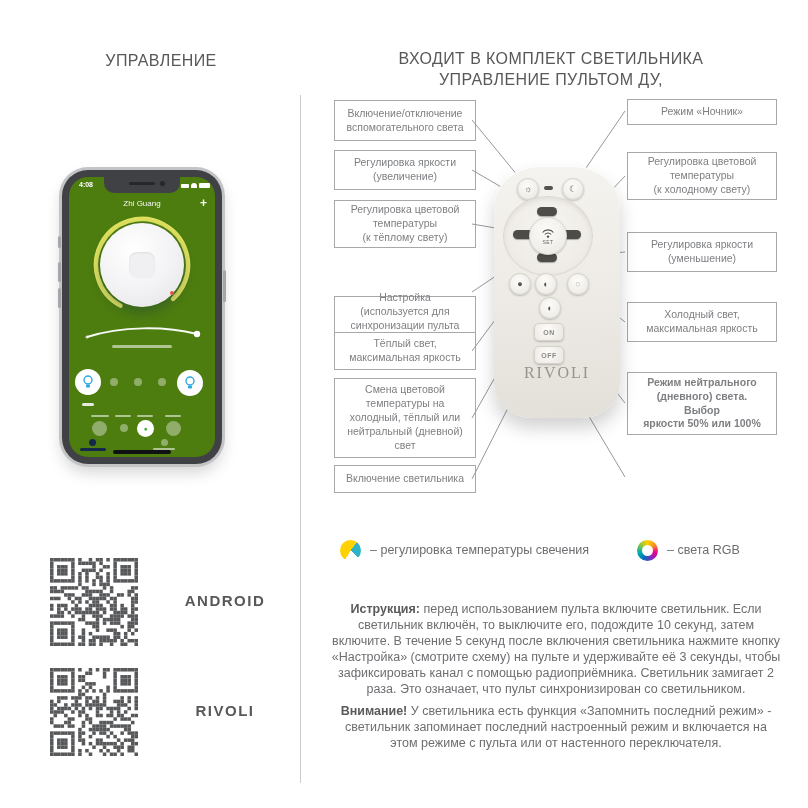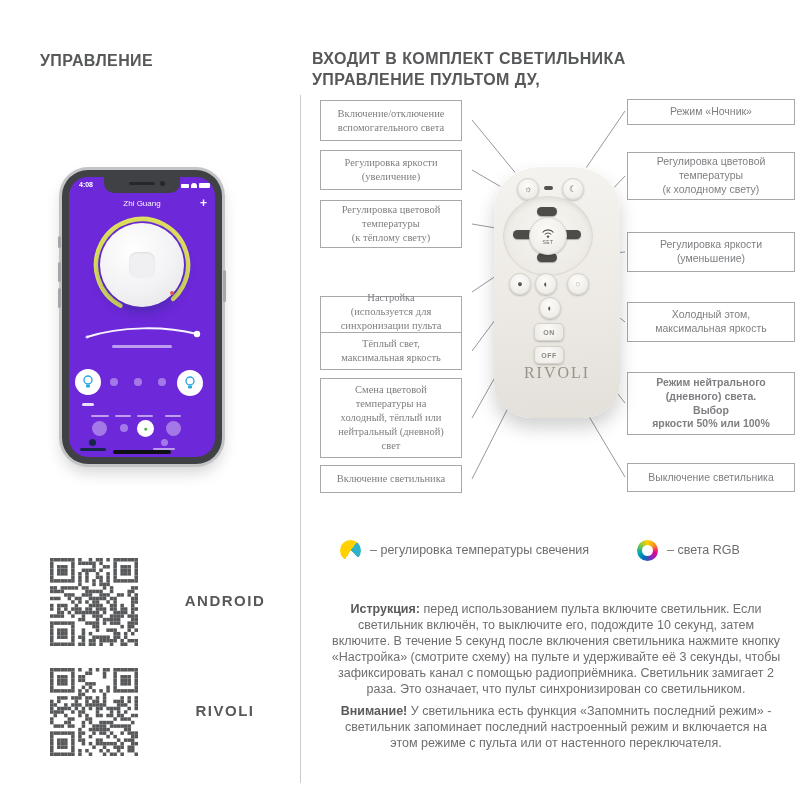--- a/index.html
+++ b/index.html
@@ -1,36 +1,36 @@
 <!DOCTYPE html>
 <html><head>
 <meta charset="utf-8">
 <style>
   html,body{margin:0;padding:0;background:#fff;}
   #page{position:relative;width:808px;height:808px;background:#fff;overflow:hidden;
         font-family:"Liberation Sans",sans-serif;color:#6d6e71;}
   .abs{position:absolute;}
   
-  .col-title{position:absolute;text-align:left;font-weight:bold;font-size:16px;line-height:21px;
+  .col-title{position:absolute;text-align:center;font-weight:normal;font-size:16px;line-height:21px;
              color:#57585a;letter-spacing:.4px;}
   
   #divider{position:absolute;left:300px;top:95px;width:1px;height:688px;background:#c9cbcd;}
   
   .box{position:absolute;border:1px solid #a6a8ab;background:#fff;color:#7d7f82;
        font-size:10.5px;line-height:1.32;text-align:center;display:flex;align-items:center;
        justify-content:center;white-space:pre-line;padding:3px 6px;box-sizing:border-box;}
-  .box.l{left:320px;width:142px;font-family:Liberation Serif, serif;}
-  .box.r{left:627px;width:168px;}
+  .box.l{left:334px;width:142px;}
+  .box.r{left:627px;width:150px;}
   #connectors{position:absolute;left:0;top:0;pointer-events:none;}
   
   #phone{position:absolute;left:62px;top:170px;width:160px;height:294px;background:#3f4144;
          border-radius:26px;box-shadow:0 0 0 3px #c3c4c6,0 8px 16px rgba(0,0,0,.18);}
   .side-btn{position:absolute;background:#a4a6a8;border-radius:2px;}
   #screen{position:absolute;left:7px;top:7px;right:7px;bottom:7px;border-radius:19px;
-          background:#6d28d9;overflow:hidden;}
+          background:#4d7c0f;overflow:hidden;}
   #notch{position:absolute;left:50%;top:0;transform:translateX(-50%);width:76px;height:16px;
          background:#3f4144;border-radius:0 0 10px 10px;}
   #speaker{position:absolute;left:50%;top:5px;transform:translateX(-50%);width:26px;height:3px;
            background:#26272a;border-radius:2px;}
   #cam{position:absolute;left:50%;top:4px;margin-left:18px;width:5px;height:5px;border-radius:50%;background:#26272a;}
   .st-txt{position:absolute;color:#fff;font-size:7px;font-weight:bold;}
   .st-ic{position:absolute;background:#fff;border-radius:1px;}
   #app-title{position:absolute;left:0;top:22px;width:100%;text-align:center;color:#fff;font-size:8px;opacity:.95;}
   #plus-glyph{position:absolute;right:8px;top:19px;color:#fff;font-size:12px;font-weight:bold;opacity:.95;}
   #dial{position:absolute;left:31px;top:46px;width:84px;height:84px;border-radius:50%;
@@ -836,27 +836,26 @@
 нейтральный (дневной)
 свет</div>
   <div class="box l" style="top:465px;height:28px;">Включение светильника</div>
 
   <div class="box r" style="top:99px;height:26px;">Режим «Ночник»</div>
   <div class="box r" style="top:152px;height:48px;">Регулировка цветовой
 температуры
 (к холодному свету)</div>
   <div class="box r" style="top:232px;height:40px;">Регулировка яркости
 (уменьшение)</div>
-  <div class="box r" style="top:302px;height:40px;">Холодный этом,
+  <div class="box r" style="top:302px;height:40px;">Холодный свет,
 максимальная яркость</div>
   <div class="box r" style="top:372px;height:63px;font-weight:bold;">Режим нейтрального
 (дневного) света.
 Выбор
 яркости 50% или 100%</div>
-  <div class="box r" style="top:463px;height:29px;">Выключение светильника</div>
 
   <svg id="connectors" width="808" height="808">
     <g stroke="#96989b" stroke-width="1">
       <line x1="472" y1="120" x2="527" y2="187"></line>
       <line x1="472" y1="170" x2="539" y2="209"></line>
       <line x1="472" y1="224" x2="525" y2="233"></line>
       <line x1="472" y1="292" x2="542" y2="245"></line>
       <line x1="472" y1="351" x2="521" y2="285"></line>
       <line x1="472" y1="418" x2="546" y2="287"></line>
       <line x1="472" y1="479" x2="546" y2="333"></line>

